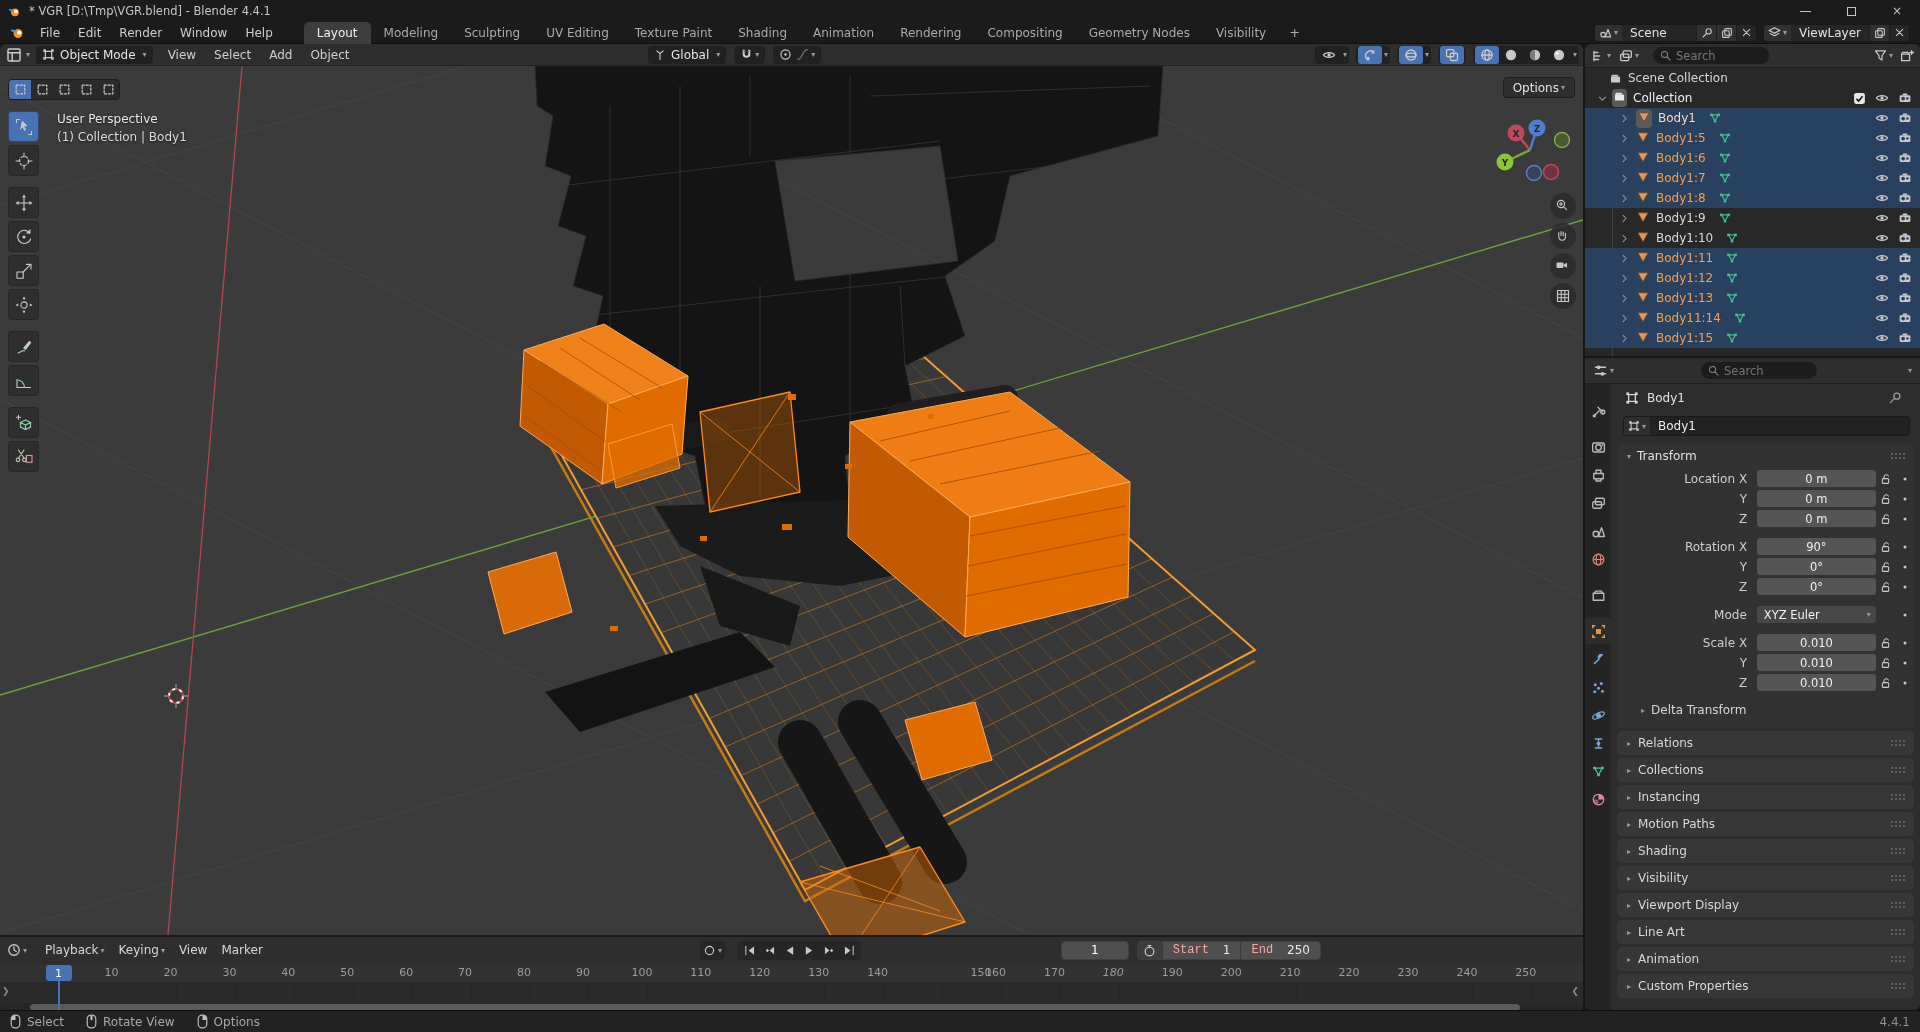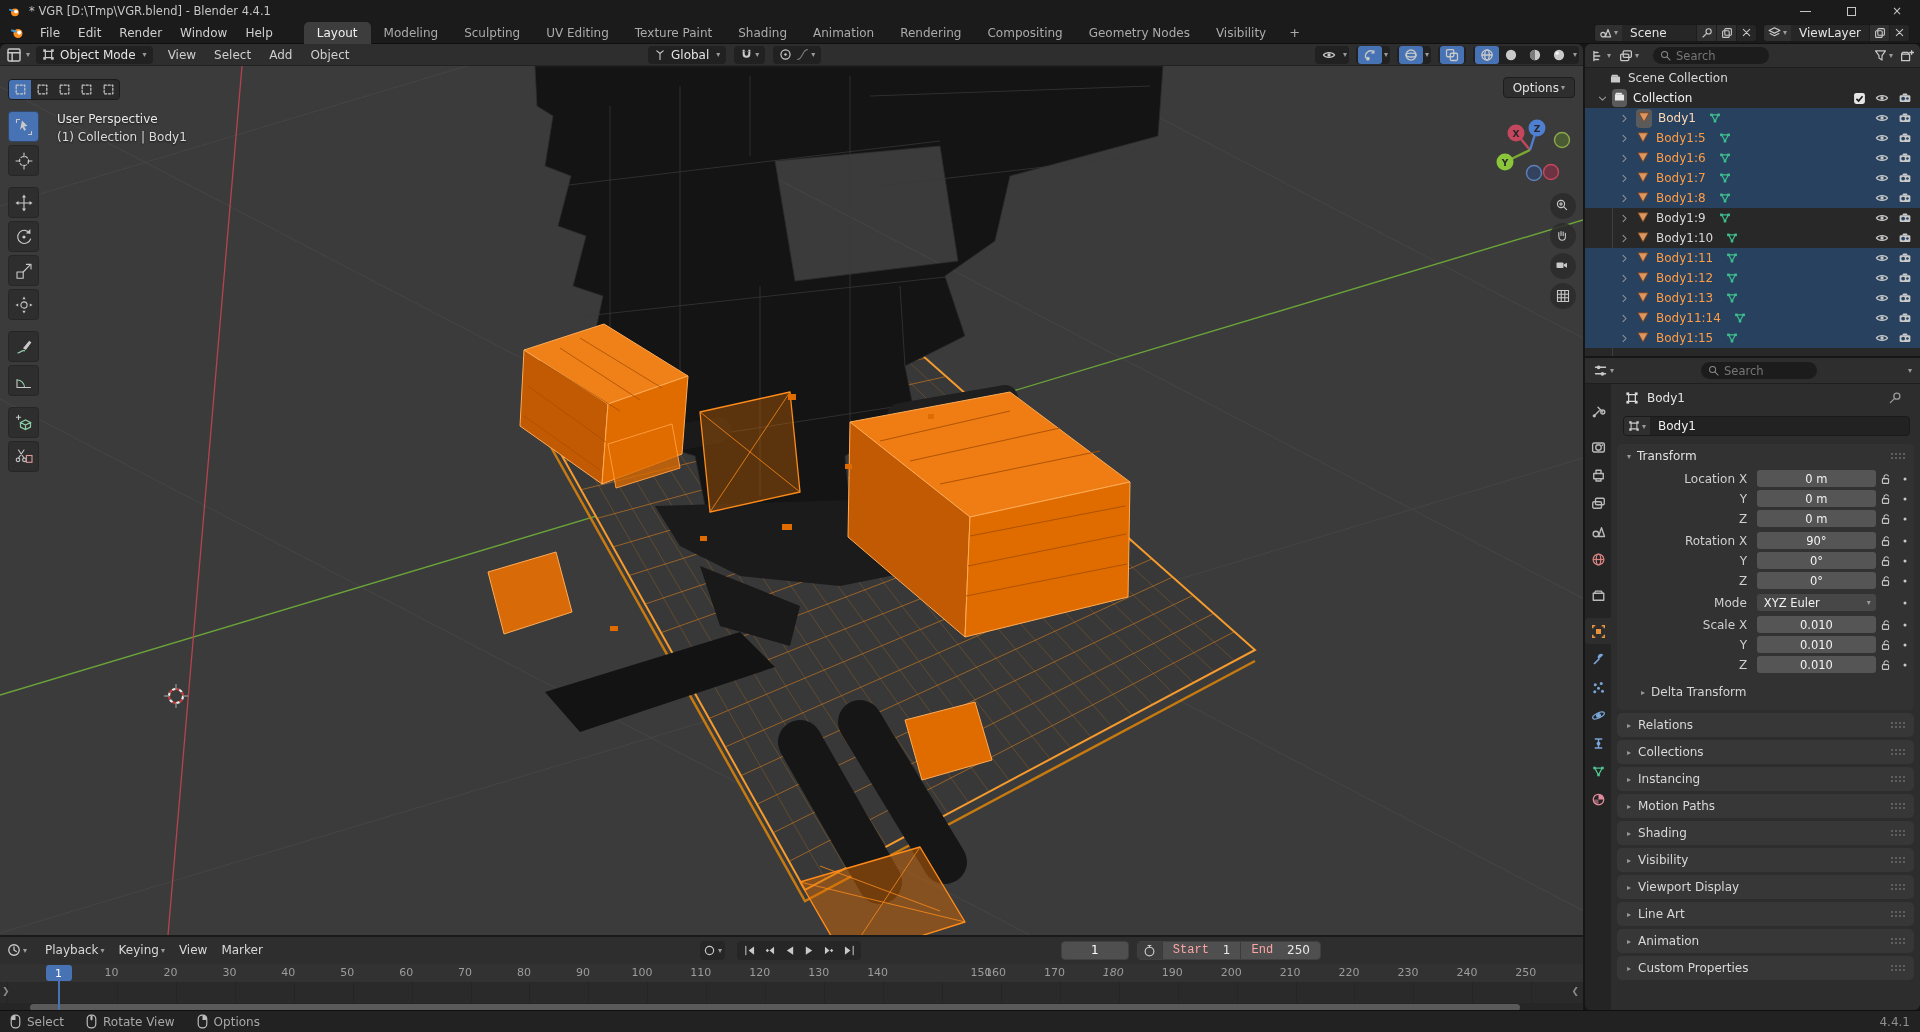--- a/index.html
+++ b/index.html
@@ -126,21 +126,21 @@
   .crumb { display:flex; align-items:center; height:28px; padding:0 10px 0 14px; color:#e3e3e3; }
   .crumb .ic { margin-right:8px; }
   .crumb .pin { margin-left:auto; color:#9a9a9a; }
   .name-field { display:flex; align-items:center; height:20px; margin:4px 10px 8px 12px; background:#222; border-radius:4px; overflow:hidden; border:1px solid #1a1a1a; }
   .name-field .chip { display:flex; align-items:center; background:#2f2f2f; height:100%; padding:0 4px; }
   .name-field .nm { padding-left:8px; color:#efefef; }
   .panel-open { margin:2px 6px; background:#323232; border-radius:5px; padding-bottom:8px; }
   .panel-head { display:flex; align-items:center; height:24px; padding:0 8px; color:#e0e0e0; }
   .panel-head .grip { margin-left:auto; color:#6e6e6e; }
   .tr-row { display:flex; align-items:center; height:19px; margin-top:1px; }
-  .tr-row.gap { margin-top:3px; }
+  .tr-row.gap { margin-top:9px; }
   .tr-label { width:146px; text-align:right; padding-right:10px; color:#cfcfcf; }
   .tr-field { width:124px; height:17px; background:#555; border-radius:3px; color:#f2f2f2; display:flex; align-items:center; justify-content:center; font-size:11.5px; }
   .tr-field.dd { background:#474747; justify-content:flex-start; padding:0 7px; position:relative; }
   .tr-field.dd .chev { position:absolute; right:5px; }
   .tr-lock { width:22px; display:flex; justify-content:center; color:#b0b0b0; }
   .tr-dot { width:18px; display:flex; justify-content:center; color:#b0b0b0; }
   .subpanel { display:flex; align-items:center; height:20px; margin:8px 0 0 22px; color:#d5d5d5; }
   .panel-closed { margin:3px 6px; background:#373737; border-radius:5px; height:24px; display:flex; align-items:center; padding:0 8px; color:#d8d8d8; }
   .panel-closed .grip { margin-left:auto; color:#6e6e6e; }
 

